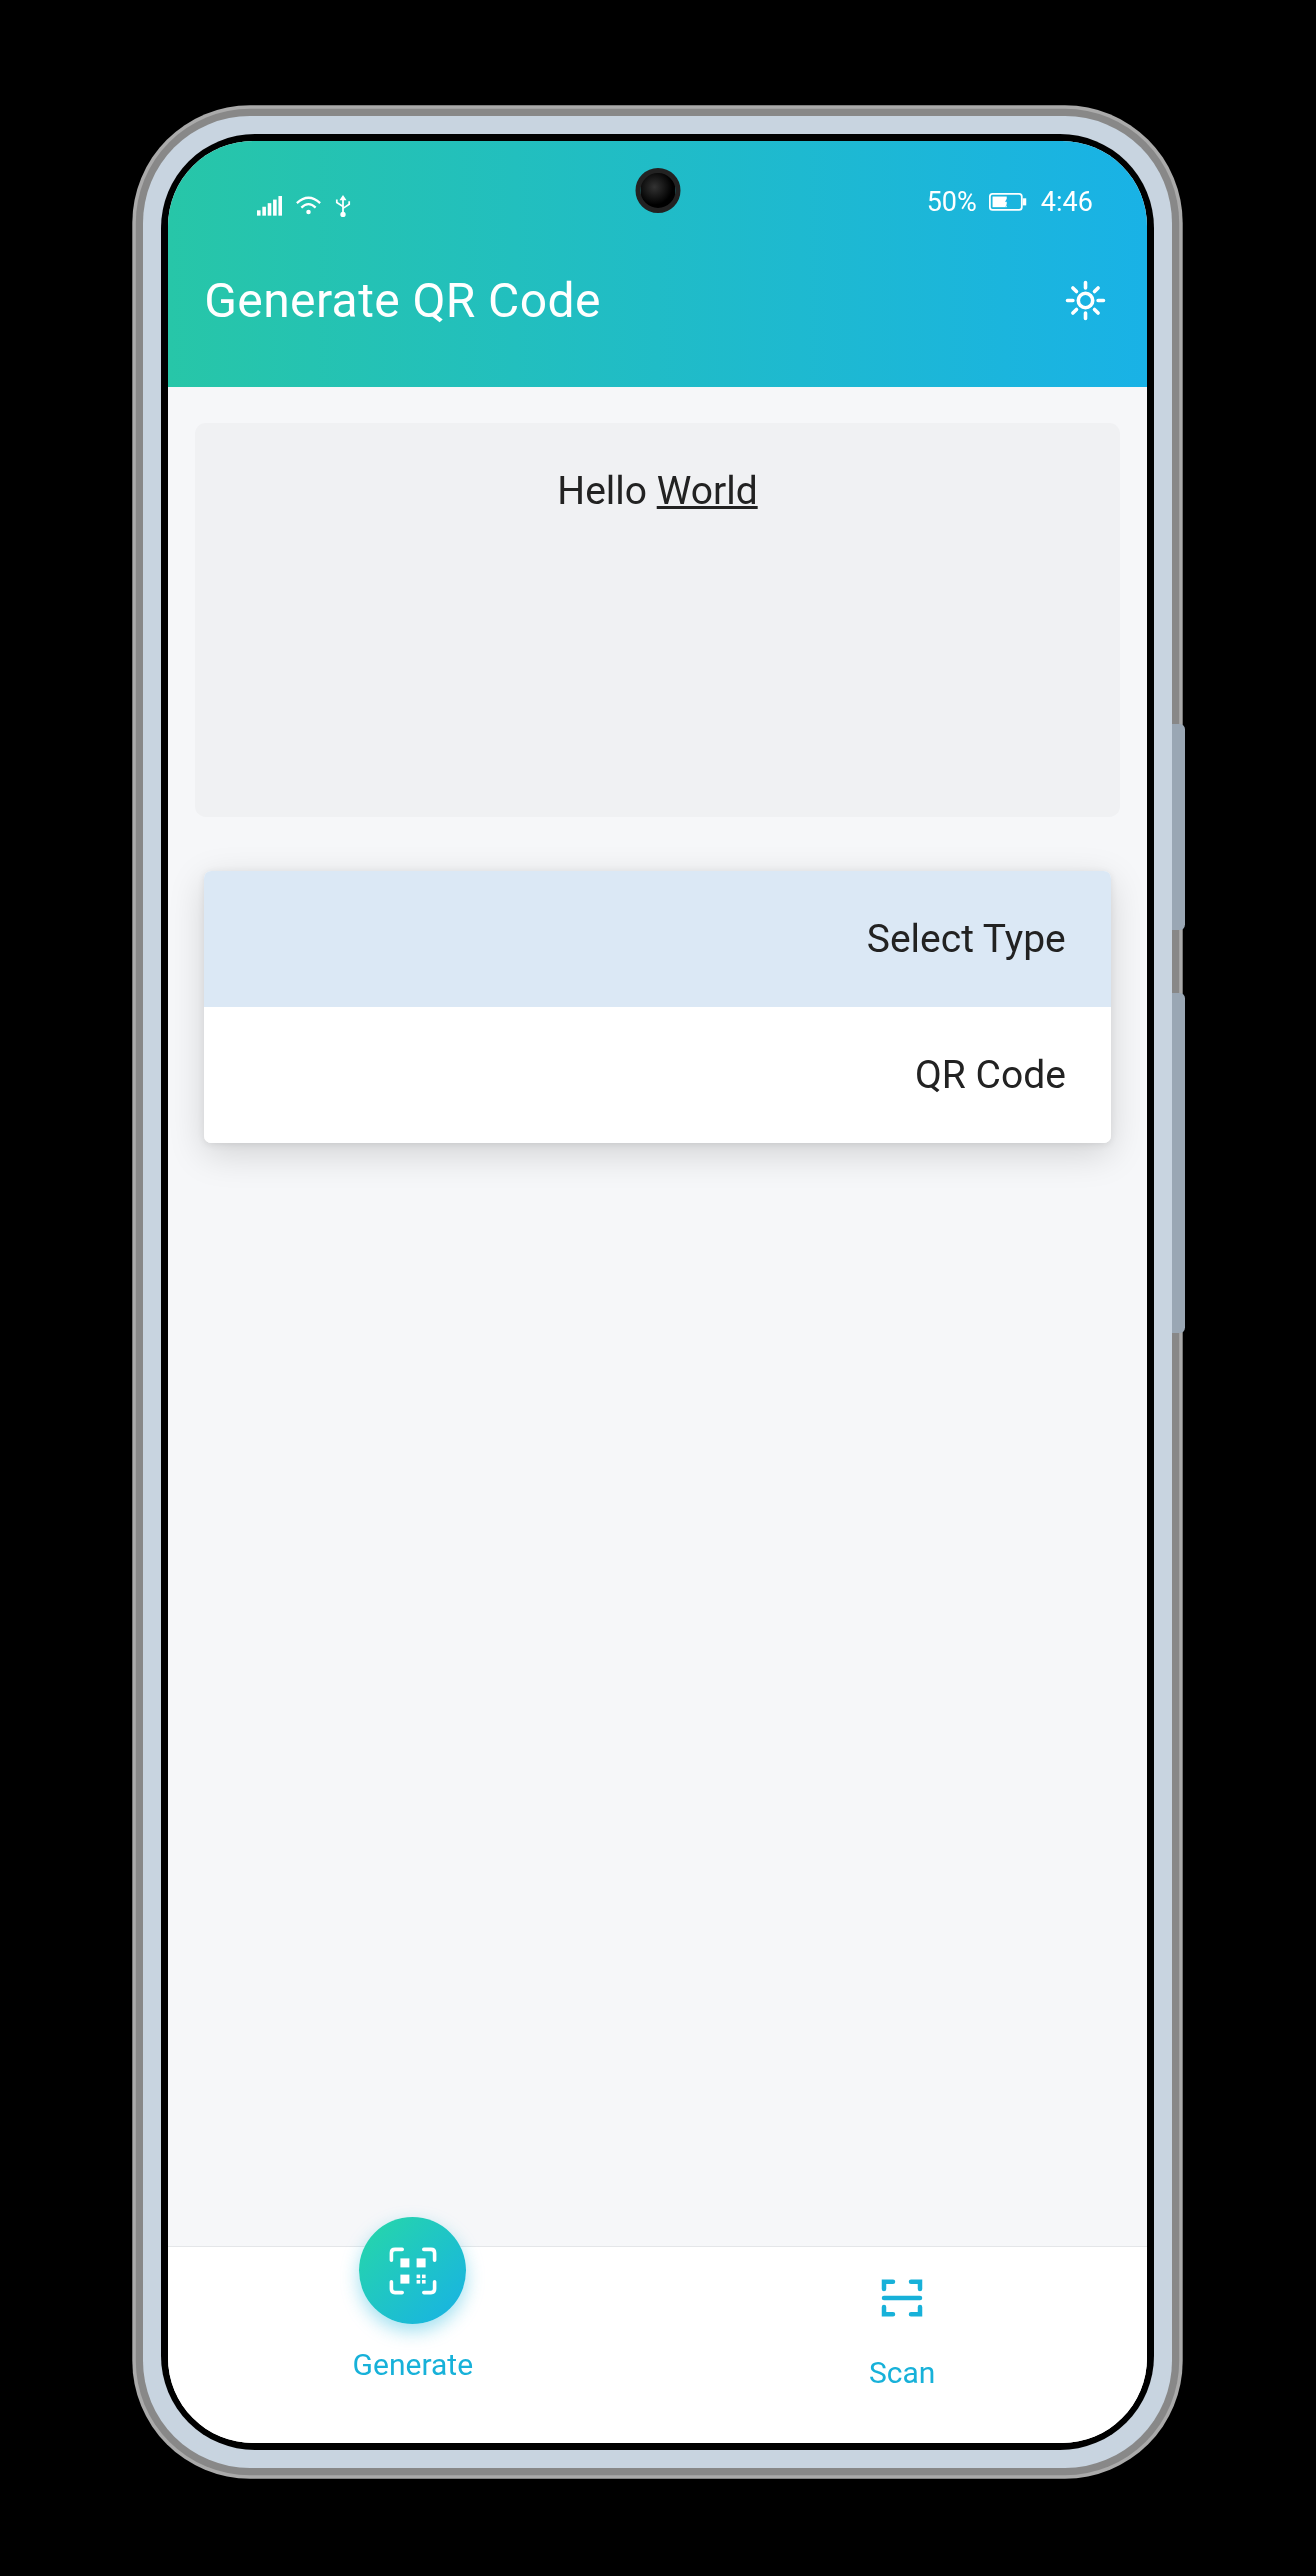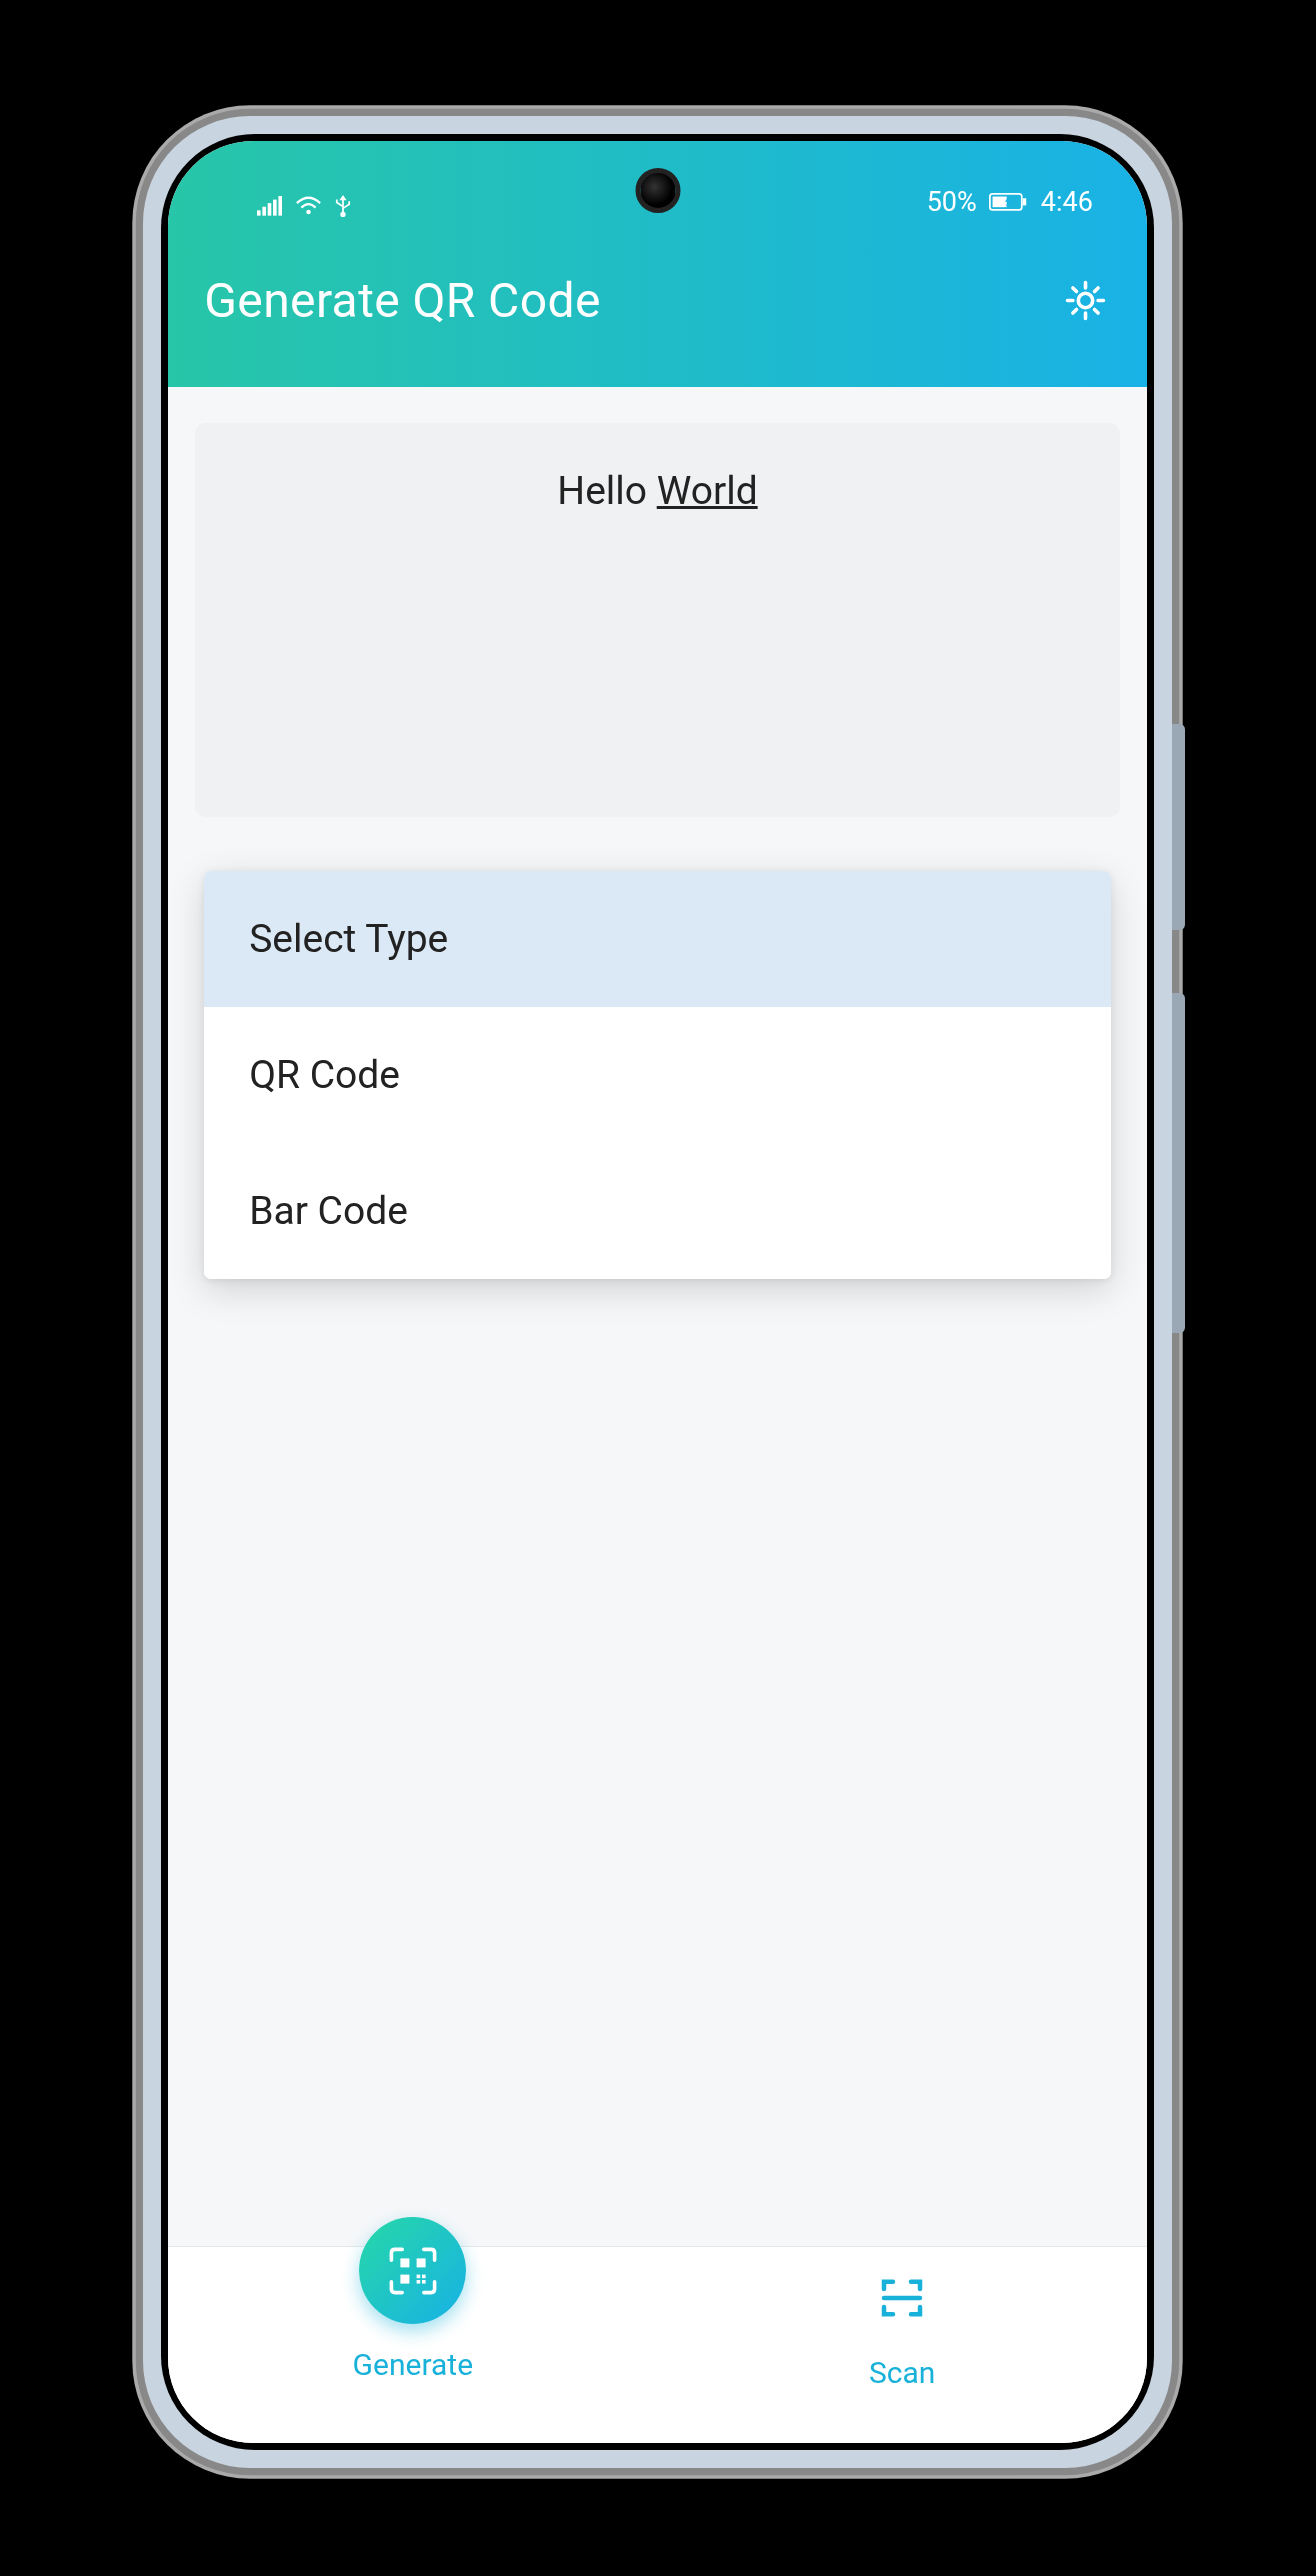--- a/index.html
+++ b/index.html
@@ -126,20 +126,21 @@
     text-align: center;
   }
   .text-card .word2 { text-decoration: underline; }
 
   .dropdown {
     background: #fbfcfc;
     border-radius: 7.2px;
     box-shadow: 0 10.7px 36px rgba(0,0,0,0.15), 0 1.8px 7.2px rgba(0,0,0,0.08);
     overflow: hidden;
     margin: 0 9px;
+    text-align: right;
   }
   .dropdown-item {
     padding: 45px 45px;
     font-size: 39px;
     color: #222;
     background: #fff;
   }
   .dropdown-item.selected {
     background: #dbe8f5;
   }
@@ -260,23 +261,20 @@
         <div class="text-card">
           <span>Hello </span><span class="word2">World</span>
         </div>
 
         <div class="dropdown">
           <div class="dropdown-item selected">
             <span>Select Type</span>
           </div>
           <div class="dropdown-item">
             <span>QR Code</span>
-          </div>
-          <div class="dropdown-item">
-            <span>Bar Code</span>
           </div>
         </div>
 
       </div>
 
       <div class="bottomnav">
         <div class="nav-item">
           <div class="fab">
             <span>
               <svg width="54" height="54" viewBox="0 0 60 60">

